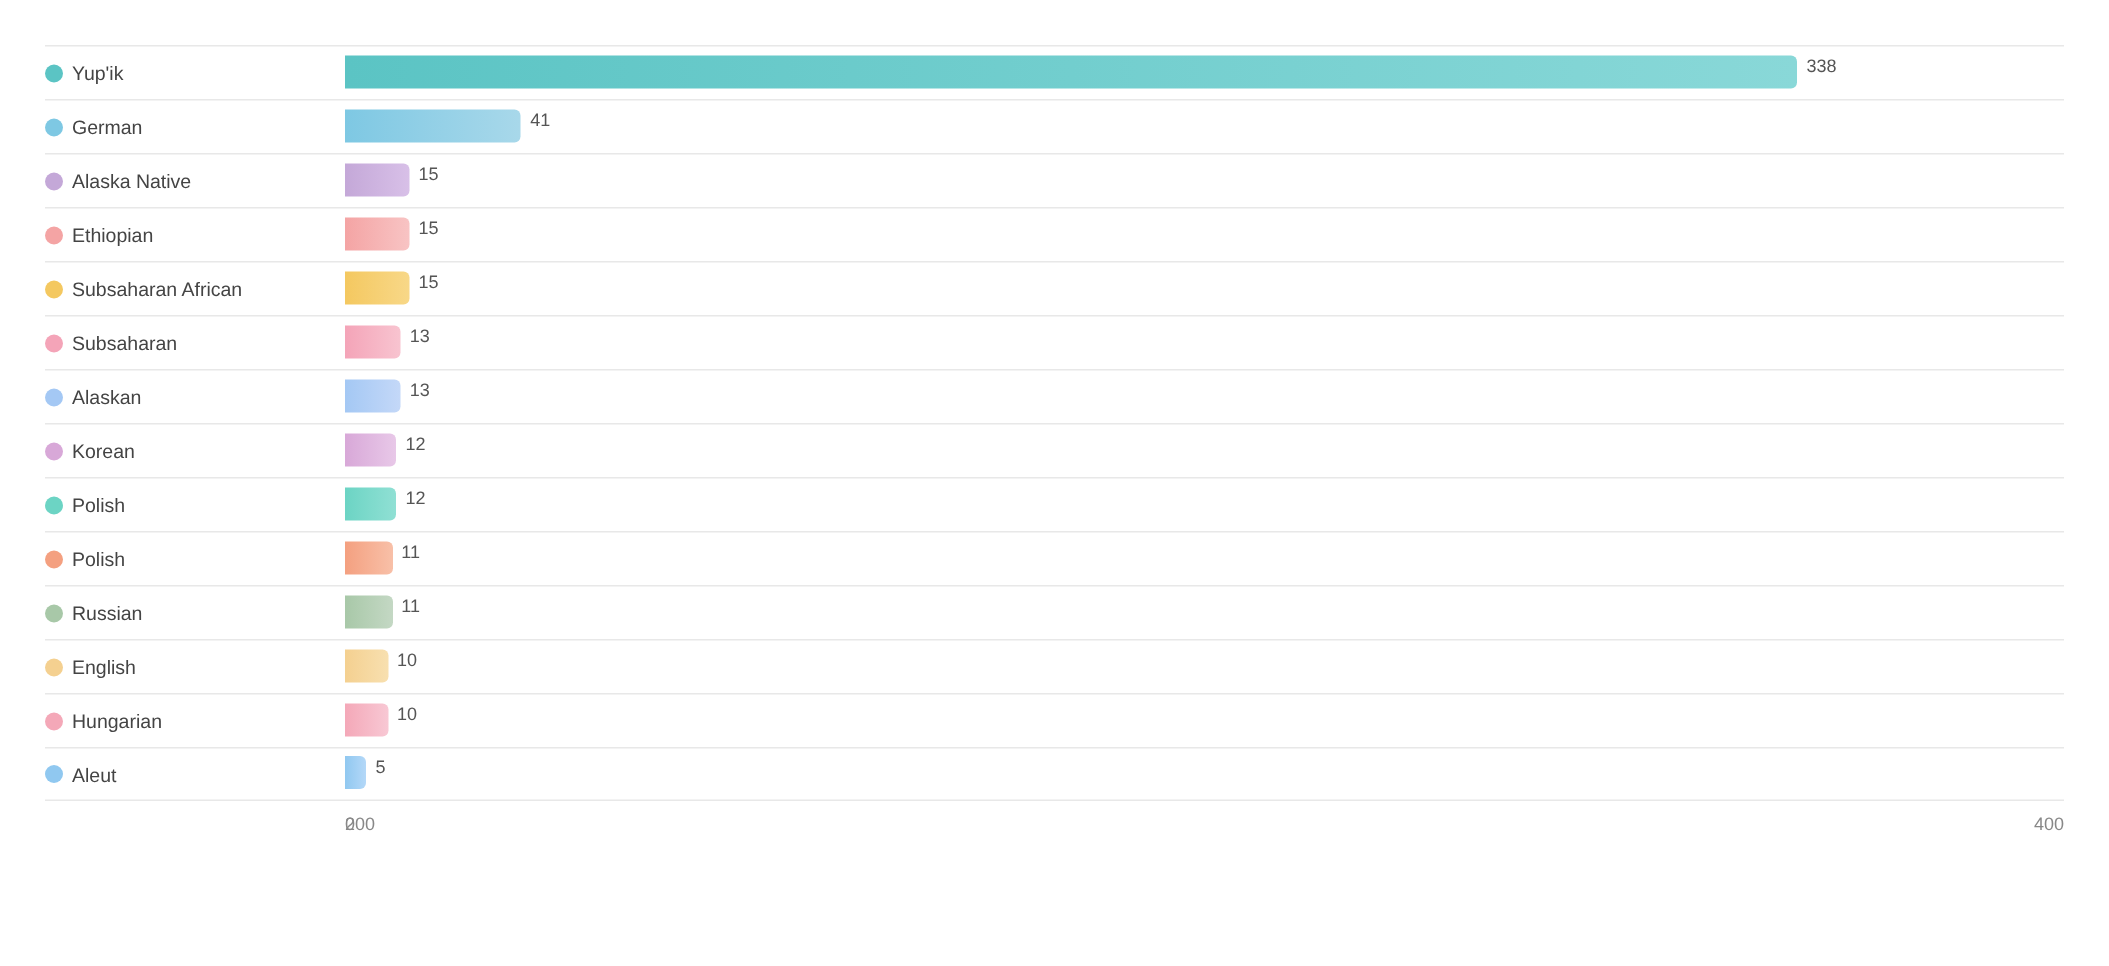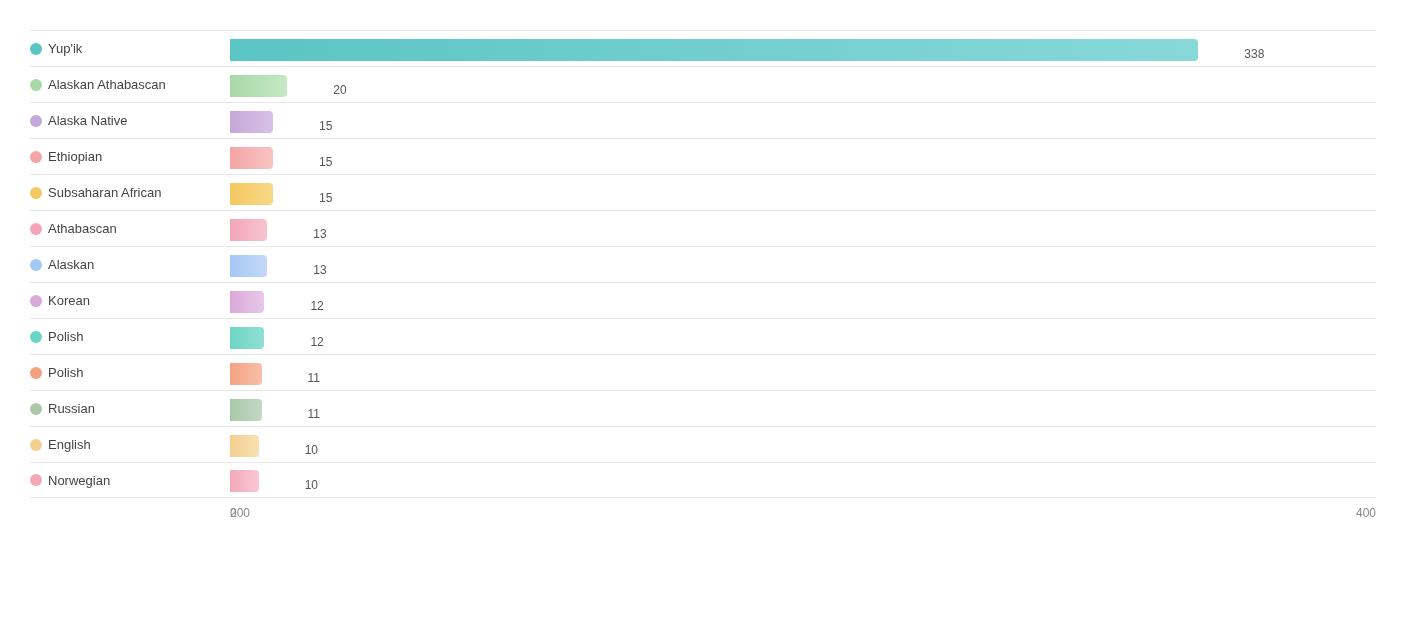--- a/index.html
+++ b/index.html
@@ -55,22 +55,21 @@
       width: 12px;
       height: 12px;
       border-radius: 50%;
       flex-shrink: 0;
     }
     .bar-cell {
       flex: 1;
       position: relative;
       height: 24px;
       display: flex;
-      align-items: flex-end;
-      gap: 40px;
+      align-items: flex-start;
     }
     .bar {
       height: 22px;
       border-radius: 0 4px 4px 0;
       position: relative;
     }
     .bar-value {
       font-size: 12px;
       color: #555;
       margin-left: 6px;
@@ -132,26 +131,26 @@
           <div class="dot dot-yupik"></div>
           <span>Yup'ik</span>
         </div>
         <div class="bar-cell">
           <div class="bar color-yupik" style="width: 84.5%;"></div>
           <span class="bar-value">338</span>
         </div>
       </div>
       <div class="bar-row">
         <div class="label-cell">
-          <div class="dot dot-alaskan"></div>
-          <span>Alaskan Athabascan</span>
-        </div>
-        <div class="bar-cell">
-          <div class="bar color-alaskan" style="width: 5%;"></div>
-          <span class="bar-value">20</span>
+          <div class="dot dot-german"></div>
+          <span>German</span>
+        </div>
+        <div class="bar-cell">
+          <div class="bar color-german" style="width: 10.25%;"></div>
+          <span class="bar-value">41</span>
         </div>
       </div>
       <div class="bar-row">
         <div class="label-cell">
           <div class="dot dot-alaska-native"></div>
           <span>Alaska Native</span>
         </div>
         <div class="bar-cell">
           <div class="bar color-alaska-native" style="width: 3.75%;"></div>
           <span class="bar-value">15</span>
@@ -173,21 +172,21 @@
           <span>Subsaharan African</span>
         </div>
         <div class="bar-cell">
           <div class="bar color-subsaharan" style="width: 3.75%;"></div>
           <span class="bar-value">15</span>
         </div>
       </div>
       <div class="bar-row">
         <div class="label-cell">
           <div class="dot dot-hungarian"></div>
-          <span>Athabascan</span>
+          <span>Subsaharan</span>
         </div>
         <div class="bar-cell">
           <div class="bar color-hungarian" style="width: 3.25%;"></div>
           <span class="bar-value">13</span>
         </div>
       </div>
       <div class="bar-row">
         <div class="label-cell">
           <div class="dot dot-korean"></div>
           <span>Alaskan</span>
@@ -243,25 +242,35 @@
           <span>English</span>
         </div>
         <div class="bar-cell">
           <div class="bar color-english" style="width: 2.5%;"></div>
           <span class="bar-value">10</span>
         </div>
       </div>
       <div class="bar-row">
         <div class="label-cell">
           <div class="dot dot-norwegian"></div>
-          <span>Norwegian</span>
+          <span>Hungarian</span>
         </div>
         <div class="bar-cell">
           <div class="bar color-norwegian" style="width: 2.5%;"></div>
           <span class="bar-value">10</span>
+        </div>
+      </div>
+      <div class="bar-row">
+        <div class="label-cell">
+          <div class="dot dot-aleut"></div>
+          <span>Aleut</span>
+        </div>
+        <div class="bar-cell">
+          <div class="bar color-aleut" style="width: 1.25%;"></div>
+          <span class="bar-value">5</span>
         </div>
       </div>
     </div>
   <div class="x-axis" id="x-axis" style="display: flex; justify-content: space-between; padding-top: 4px;">
   <span class="x-label" style="flex: 0 1 0%; margin-right: auto;">0</span>
       <span class="x-label" style="position: absolute; text-align: right;">200</span>
       <span class="x-label" style="margin-left: auto; flex: 0 1 0%;">400</span>
     </div>
 </div>
 

